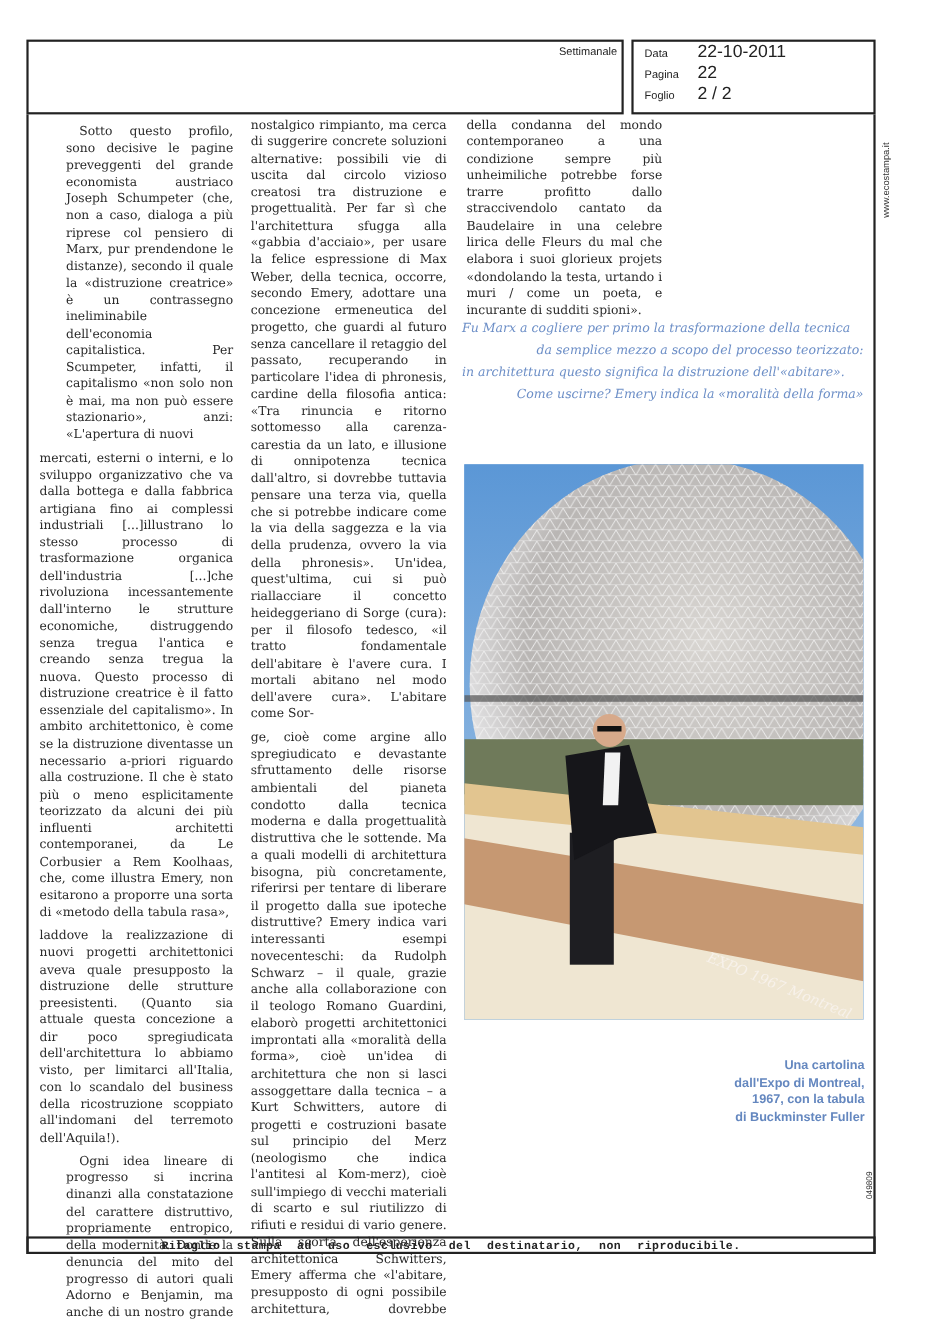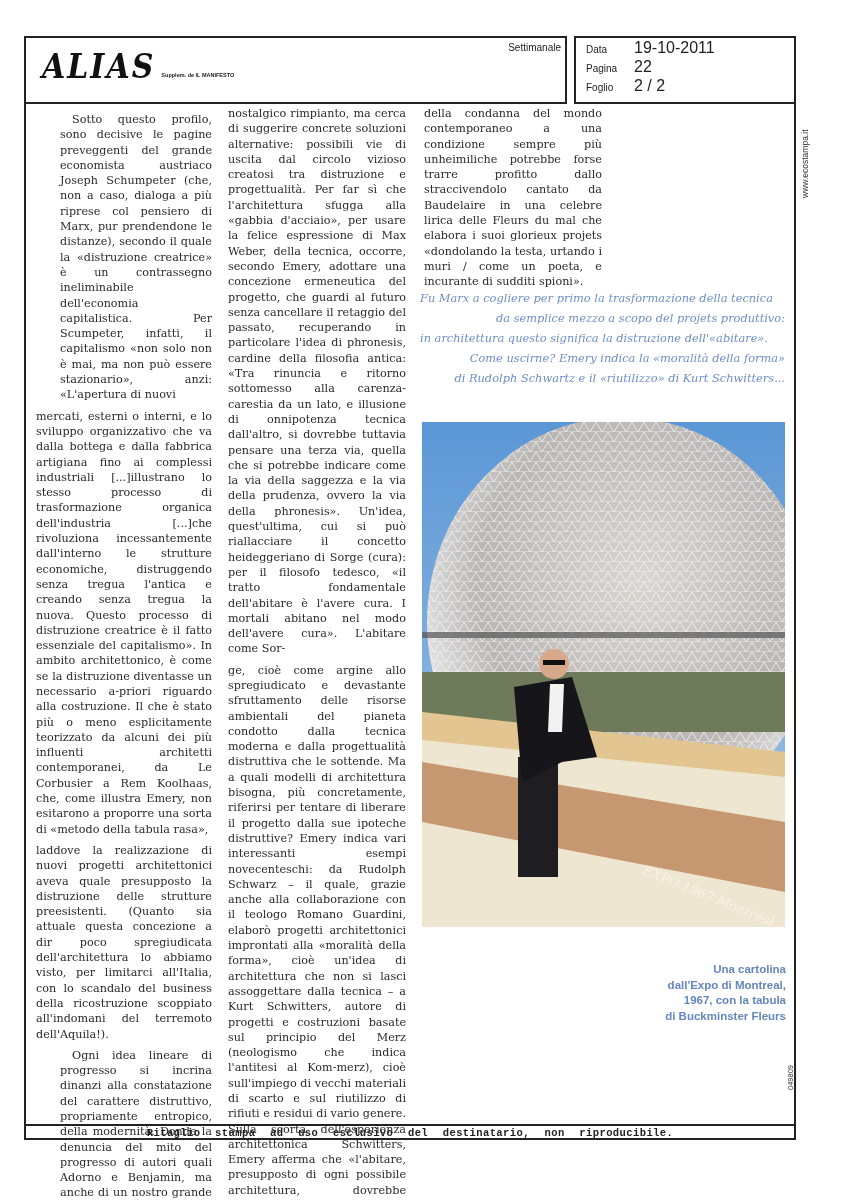--- a/index.html
+++ b/index.html
@@ -30,31 +30,27 @@
   .vert { position:absolute; font-family:"Liberation Sans", sans-serif; font-size:8.5px; color:#333; transform:rotate(-90deg); transform-origin:left top; white-space:nowrap; }
   #site { left:800px; top:198px; }
   #code { left:786px; top:1090px; font-size:7.5px; }
   .foot-text { position:absolute; left:0; right:0; top:0; text-align:center; font-family:"Liberation Mono", monospace; font-size:10.5px; font-weight:bold; letter-spacing:0.4px; word-spacing:8px; line-height:14px; }
   .author { position:absolute; left:68px; top:1160px; font-family:"Liberation Sans", sans-serif; font-size:13px; color:#222;margin-top:44px; }
 </style>
 </head>
 <body>
 
 <div class="frame" id="hdr-left">
-  <div class="logo">
-    <span class="logo-mark">ALIAS</span>
-    <span class="logo-sub">Supplem. de IL MANIFESTO</span>
-  </div>
   <div class="settimanale">Settimanale</div>
 </div>
 
 <div class="frame" id="hdr-right">
   <div class="meta-row" style="top:1px">
     <span class="meta-label">Data</span>
-    <span class="meta-val">19-10-2011</span>
+    <span class="meta-val">22-10-2011</span>
   </div>
   <div class="meta-row" style="top:20px">
     <span class="meta-label">Pagina</span>
     <span class="meta-val">22</span>
   </div>
   <div class="meta-row" style="top:39px">
     <span class="meta-label">Foglio</span>
     <span class="meta-val">2 / 2</span>
   </div>
 </div>
@@ -73,24 +69,23 @@
   <p>nostalgico rimpianto, ma cerca di suggerire concrete soluzioni alternative: possibili vie di uscita dal circolo vizioso creatosi tra distruzione e progettualità. Per far sì che l'architettura sfugga alla «gabbia d'acciaio», per usare la felice espressione di Max Weber, della tecnica, occorre, secondo Emery, adottare una concezione ermeneutica del progetto, che guardi al futuro senza cancellare il retaggio del passato, recuperando in particolare l'idea di phronesis, cardine della filosofia antica: «Tra rinuncia e ritorno sottomesso alla carenza-carestia da un lato, e illusione di onnipotenza tecnica dall'altro, si dovrebbe tuttavia pensare una terza via, quella che si potrebbe indicare come la via della saggezza e la via della prudenza, ovvero la via della phronesis». Un'idea, quest'ultima, cui si può riallacciare il concetto heideggeriano di Sorge (cura): per il filosofo tedesco, «il tratto fondamentale dell'abitare è l'avere cura. I mortali abitano nel modo dell'avere cura». L'abitare come Sor-</p>
   <p>ge, cioè come argine allo spregiudicato e devastante sfruttamento delle risorse ambientali del pianeta condotto dalla tecnica moderna e dalla progettualità distruttiva che le sottende. Ma a quali modelli di architettura bisogna, più concretamente, riferirsi per tentare di liberare il progetto dalla sue ipoteche distruttive? Emery indica vari interessanti esempi novecenteschi: da Rudolph Schwarz – il quale, grazie anche alla collaborazione con il teologo Romano Guardini, elaborò progetti architettonici improntati alla «moralità della forma», cioè un'idea di architettura che non si lasci assoggettare dalla tecnica – a Kurt Schwitters, autore di progetti e costruzioni basate sul principio del Merz (neologismo che indica l'antitesi al Kom-merz), cioè sull'impiego di vecchi materiali di scarto e sul riutilizzo di rifiuti e residui di vario genere. Sulla scorta dell'esperienza architettonica Schwitters, Emery afferma che «l'abitare, presupposto di ogni possibile architettura, dovrebbe richiedere sempre meno un costruire ex-novo, quanto piuttosto un più modesto recuperare e trasformare». Insomma: l'architetto contemporaneo che non voglia rendersi complice</p>
 </div>
 
 <div class="col" id="col3">
   <p>della condanna del mondo contemporaneo a una condizione sempre più unheimiliche potrebbe forse trarre profitto dallo straccivendolo cantato da Baudelaire in una celebre lirica delle Fleurs du mal che elabora i suoi glorieux projets «dondolando la testa, urtando i muri / come un poeta, e incurante di sudditi spioni».</p>
 </div>
 
 <div class="quote">
   <div>Fu Marx a cogliere per primo la trasformazione della tecnica</div>
-  <div>da semplice mezzo a scopo del projets produttivo:</div>
+  <div>da semplice mezzo a scopo del processo teorizzato:</div>
   <div>in architettura questo significa la distruzione dell'«abitare».</div>
   <div>Come uscirne? Emery indica la «moralità della forma»</div>
-  <div>di Rudolph Schwartz e il «riutilizzo» di Kurt Schwitters...</div>
 </div>
 
 <div class="photo">
   <svg width="363" height="505" viewBox="0 0 363 505">
     <defs>
       <linearGradient id="sky" x1="0" y1="0" x2="0" y2="1">
         <stop offset="0" stop-color="#5b97d6"></stop>
           <stop offset="1" stop-color="#a9c8e6"></stop>
       </linearGradient>
       <radialGradient id="dome" cx="0.55" cy="0.4" r="0.6">
@@ -116,21 +111,21 @@
     <circle cx="132" cy="242" r="15" fill="#d7a98a"></circle>
     <rect x="121" y="238" width="22" height="5" fill="#111"></rect>
     <text x="285" y="478" fill="#f7f1ea" font-family="DejaVu Serif, serif" font-style="italic" font-size="13" transform="rotate(22 285 478)" text-anchor="middle">EXPO 1967 Montreal</text>
   </svg>
 </div>
 
 <div class="caption">
   <div>Una cartolina</div>
   <div>dall'Expo di Montreal,</div>
   <div>1967, con la tabula</div>
-  <div>di Buckminster Fleurs</div>
+  <div>di Buckminster Fuller</div>
 </div>
 
 <div class="vert" id="site">www.ecostampa.it</div>
 <div class="vert" id="code">049809</div>
 
 <div class="frame" id="foot-frame">
   <div class="foot-text">Ritaglio stampa ad uso esclusivo del destinatario, non riproducibile.</div>
 </div>
 
 <div class="author">Marinotti</div>

